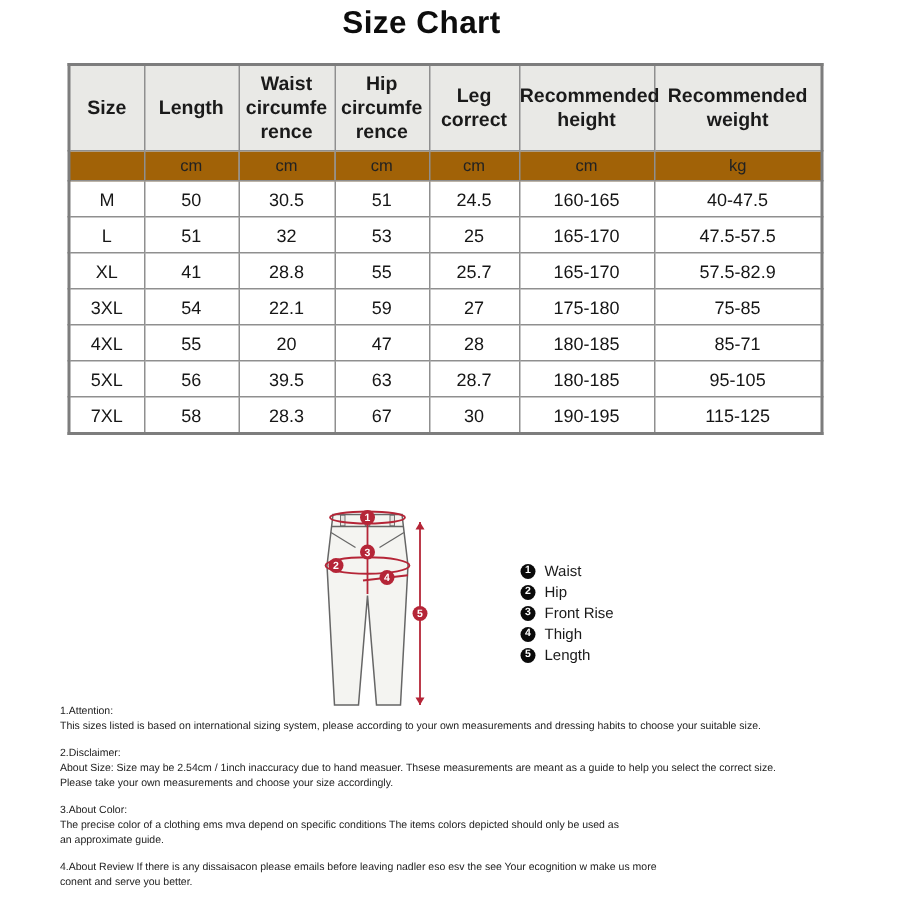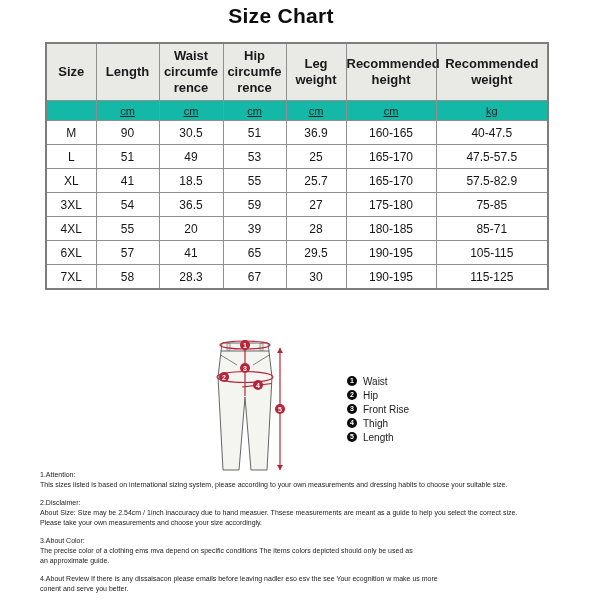--- a/index.html
+++ b/index.html
@@ -17,21 +17,21 @@
     border:2px solid #7d7d7d;
   }
   .size-table th,.size-table td{
     border:1px solid #8f8f8f;text-align:center;vertical-align:middle;padding:0;
   }
   .size-table thead th{
     background:#e9e9e6;font-size:13px;font-weight:bold;height:56px;
     white-space:pre-line;line-height:1.25;color:#1a1a1a;
   }
   .size-table tr.units td{
-    background:#14b8a6;font-size:11px;height:19px;color:#222;text-decoration:underline;
+    background:#a16207;font-size:11px;height:19px;color:#222;
   }
   .size-table tbody td{
     background:#fff;font-size:12px;height:23px;color:#161616;
   }
   svg.diagram{position:absolute;left:0;top:338px;width:600px;height:140px;}
   .legend{
     position:absolute;left:347px;top:376px;display:flex;flex-direction:column;gap:4px;
   }
   .legend-item{display:flex;align-items:center;height:10px;}
   .legend-badge{
@@ -69,90 +69,90 @@
       <tr>
         <th>Size</th>
         <th>Length</th>
         <th>Waist
 circumfe
 rence</th>
         <th>Hip
 circumfe
 rence</th>
         <th>Leg
-weight</th>
+correct</th>
         <th>Recommended
 height</th>
         <th>Recommended
 weight</th>
       </tr>
       <tr class="units">
         <td></td>
         <td>cm</td>
         <td>cm</td>
         <td>cm</td>
         <td>cm</td>
         <td>cm</td>
         <td>kg</td>
       </tr>
     </thead>
     <tbody>
         <tr>
           <td>M</td>
-          <td>90</td>
+          <td>50</td>
           <td>30.5</td>
           <td>51</td>
-          <td>36.9</td>
+          <td>24.5</td>
           <td>160-165</td>
           <td>40-47.5</td>
         </tr>
         <tr>
           <td>L</td>
           <td>51</td>
-          <td>49</td>
+          <td>32</td>
           <td>53</td>
           <td>25</td>
           <td>165-170</td>
           <td>47.5-57.5</td>
         </tr>
         <tr>
           <td>XL</td>
           <td>41</td>
-          <td>18.5</td>
+          <td>28.8</td>
           <td>55</td>
           <td>25.7</td>
           <td>165-170</td>
           <td>57.5-82.9</td>
         </tr>
         <tr>
           <td>3XL</td>
           <td>54</td>
-          <td>36.5</td>
+          <td>22.1</td>
           <td>59</td>
           <td>27</td>
           <td>175-180</td>
           <td>75-85</td>
         </tr>
         <tr>
           <td>4XL</td>
           <td>55</td>
           <td>20</td>
-          <td>39</td>
+          <td>47</td>
           <td>28</td>
           <td>180-185</td>
           <td>85-71</td>
         </tr>
         <tr>
-          <td>6XL</td>
-          <td>57</td>
-          <td>41</td>
-          <td>65</td>
-          <td>29.5</td>
-          <td>190-195</td>
-          <td>105-115</td>
+          <td>5XL</td>
+          <td>56</td>
+          <td>39.5</td>
+          <td>63</td>
+          <td>28.7</td>
+          <td>180-185</td>
+          <td>95-105</td>
         </tr>
         <tr>
           <td>7XL</td>
           <td>58</td>
           <td>28.3</td>
           <td>67</td>
           <td>30</td>
           <td>190-195</td>
           <td>115-125</td>
         </tr>

